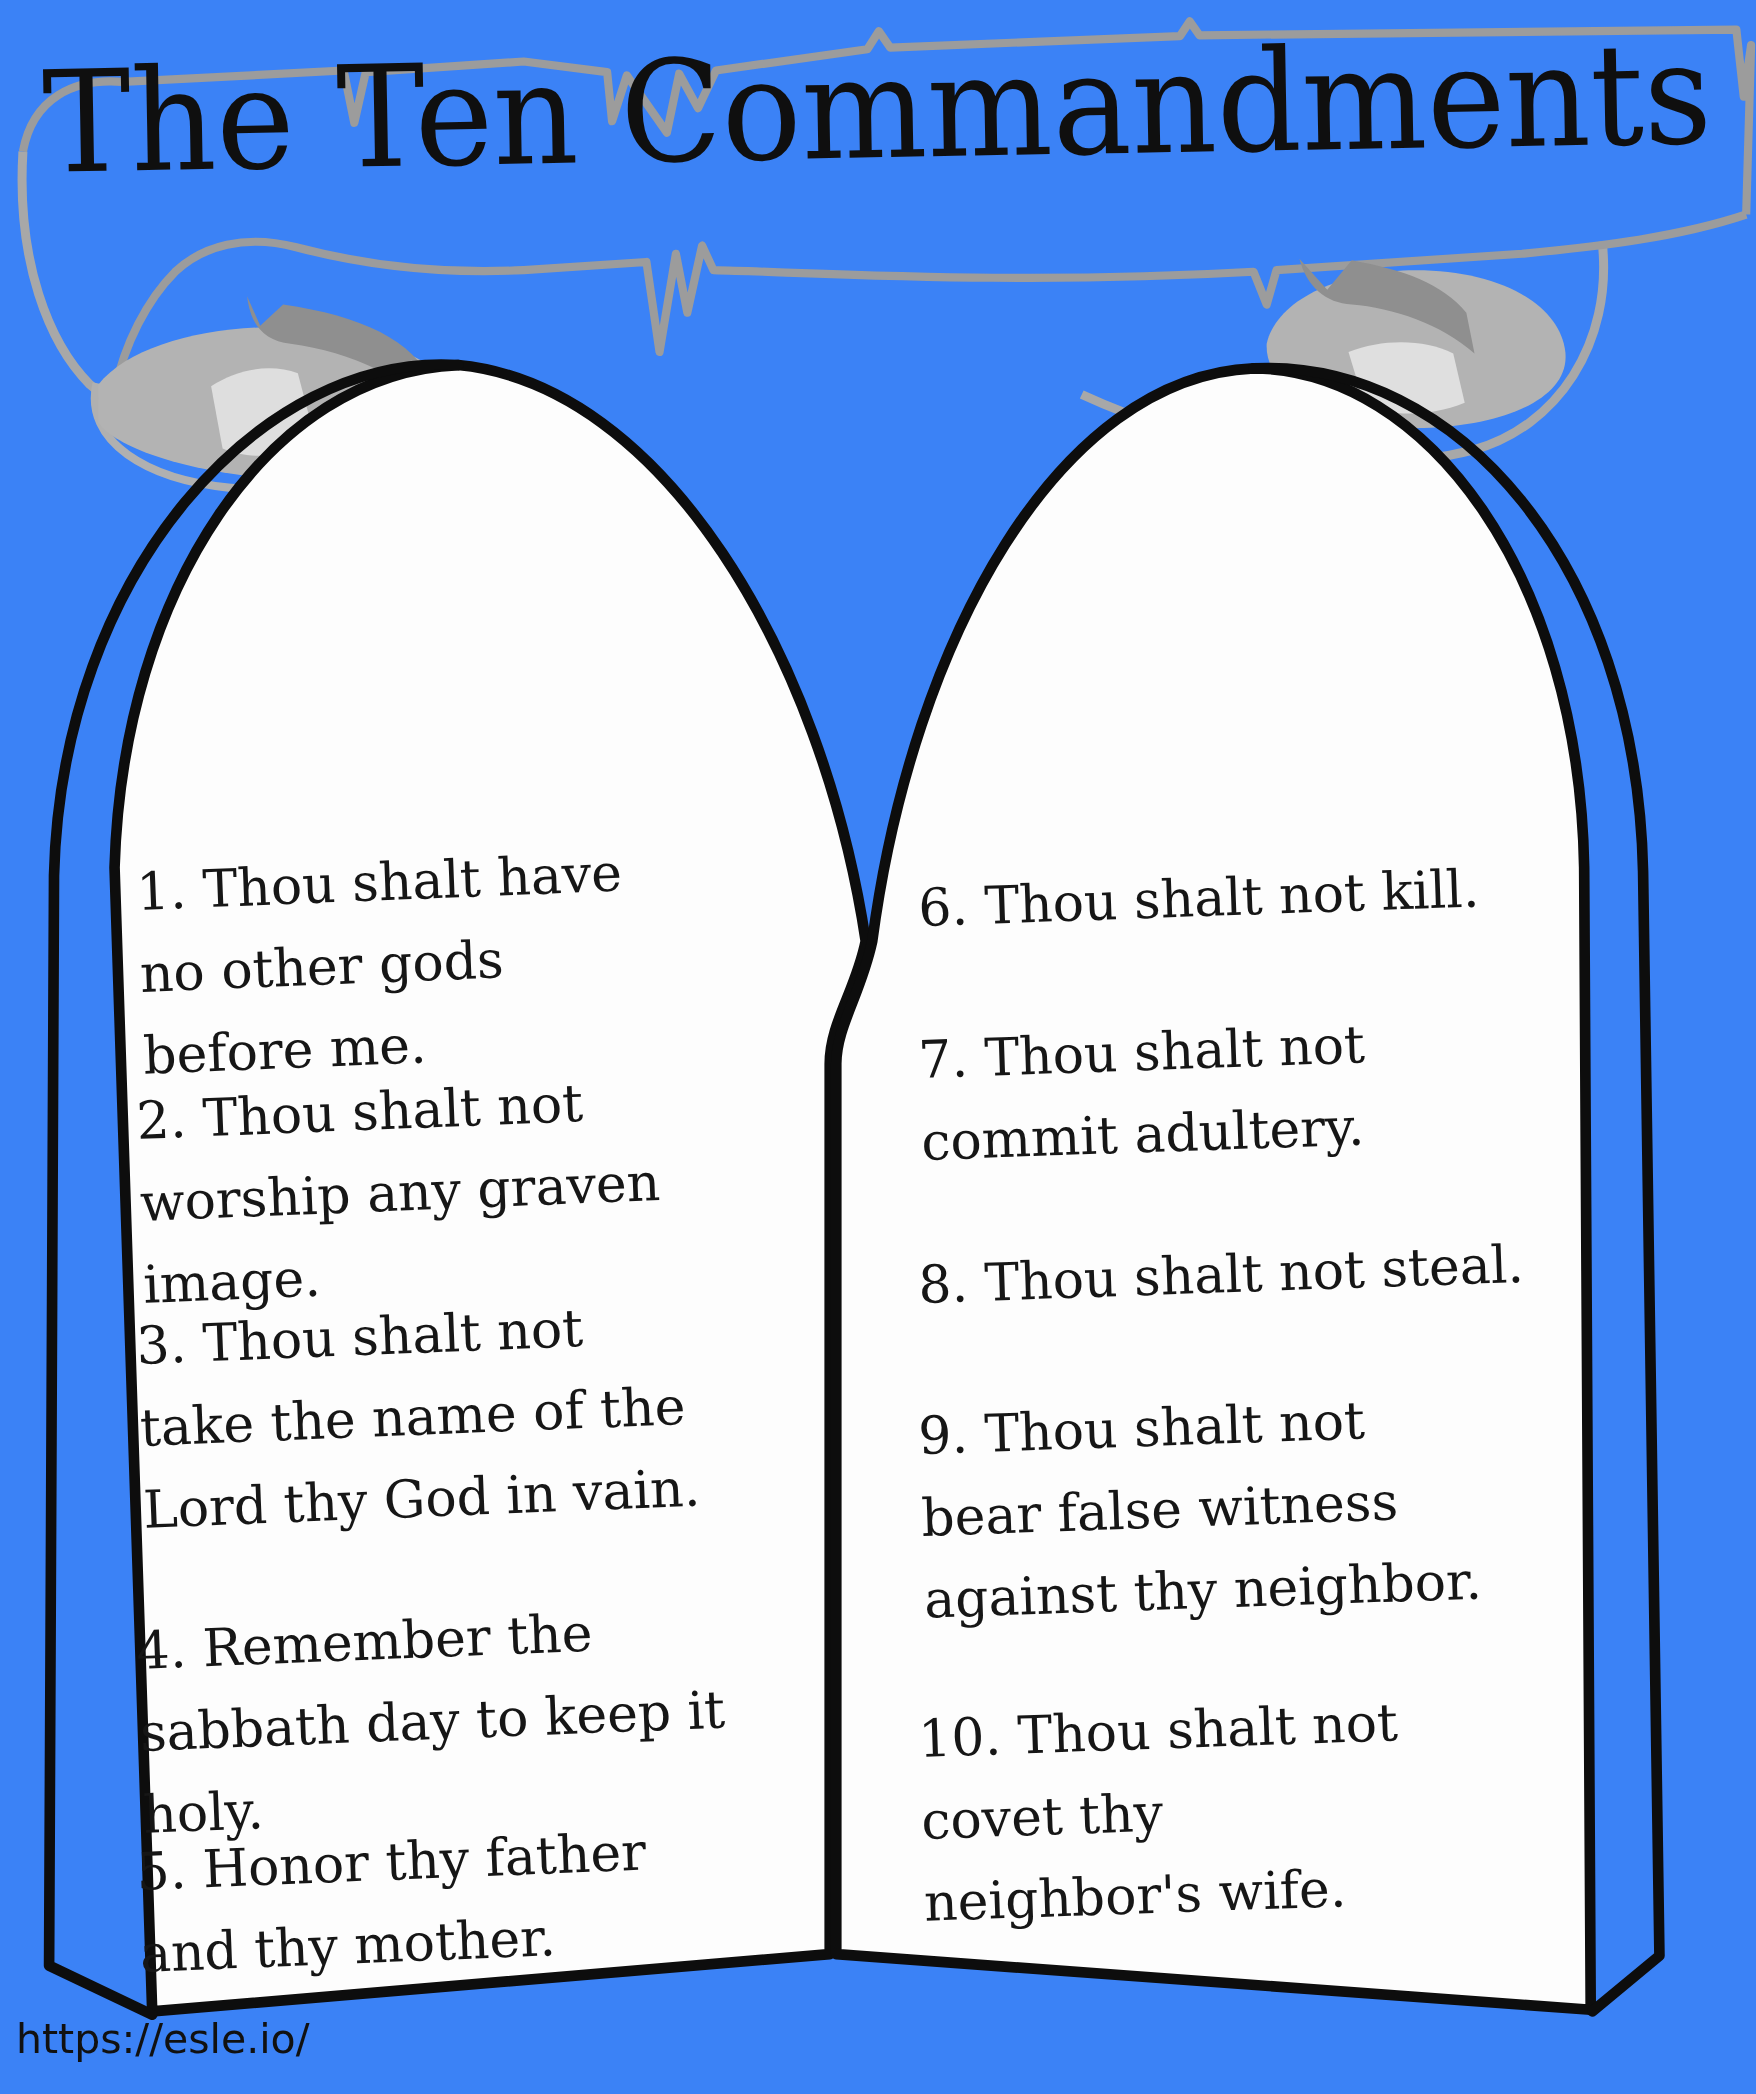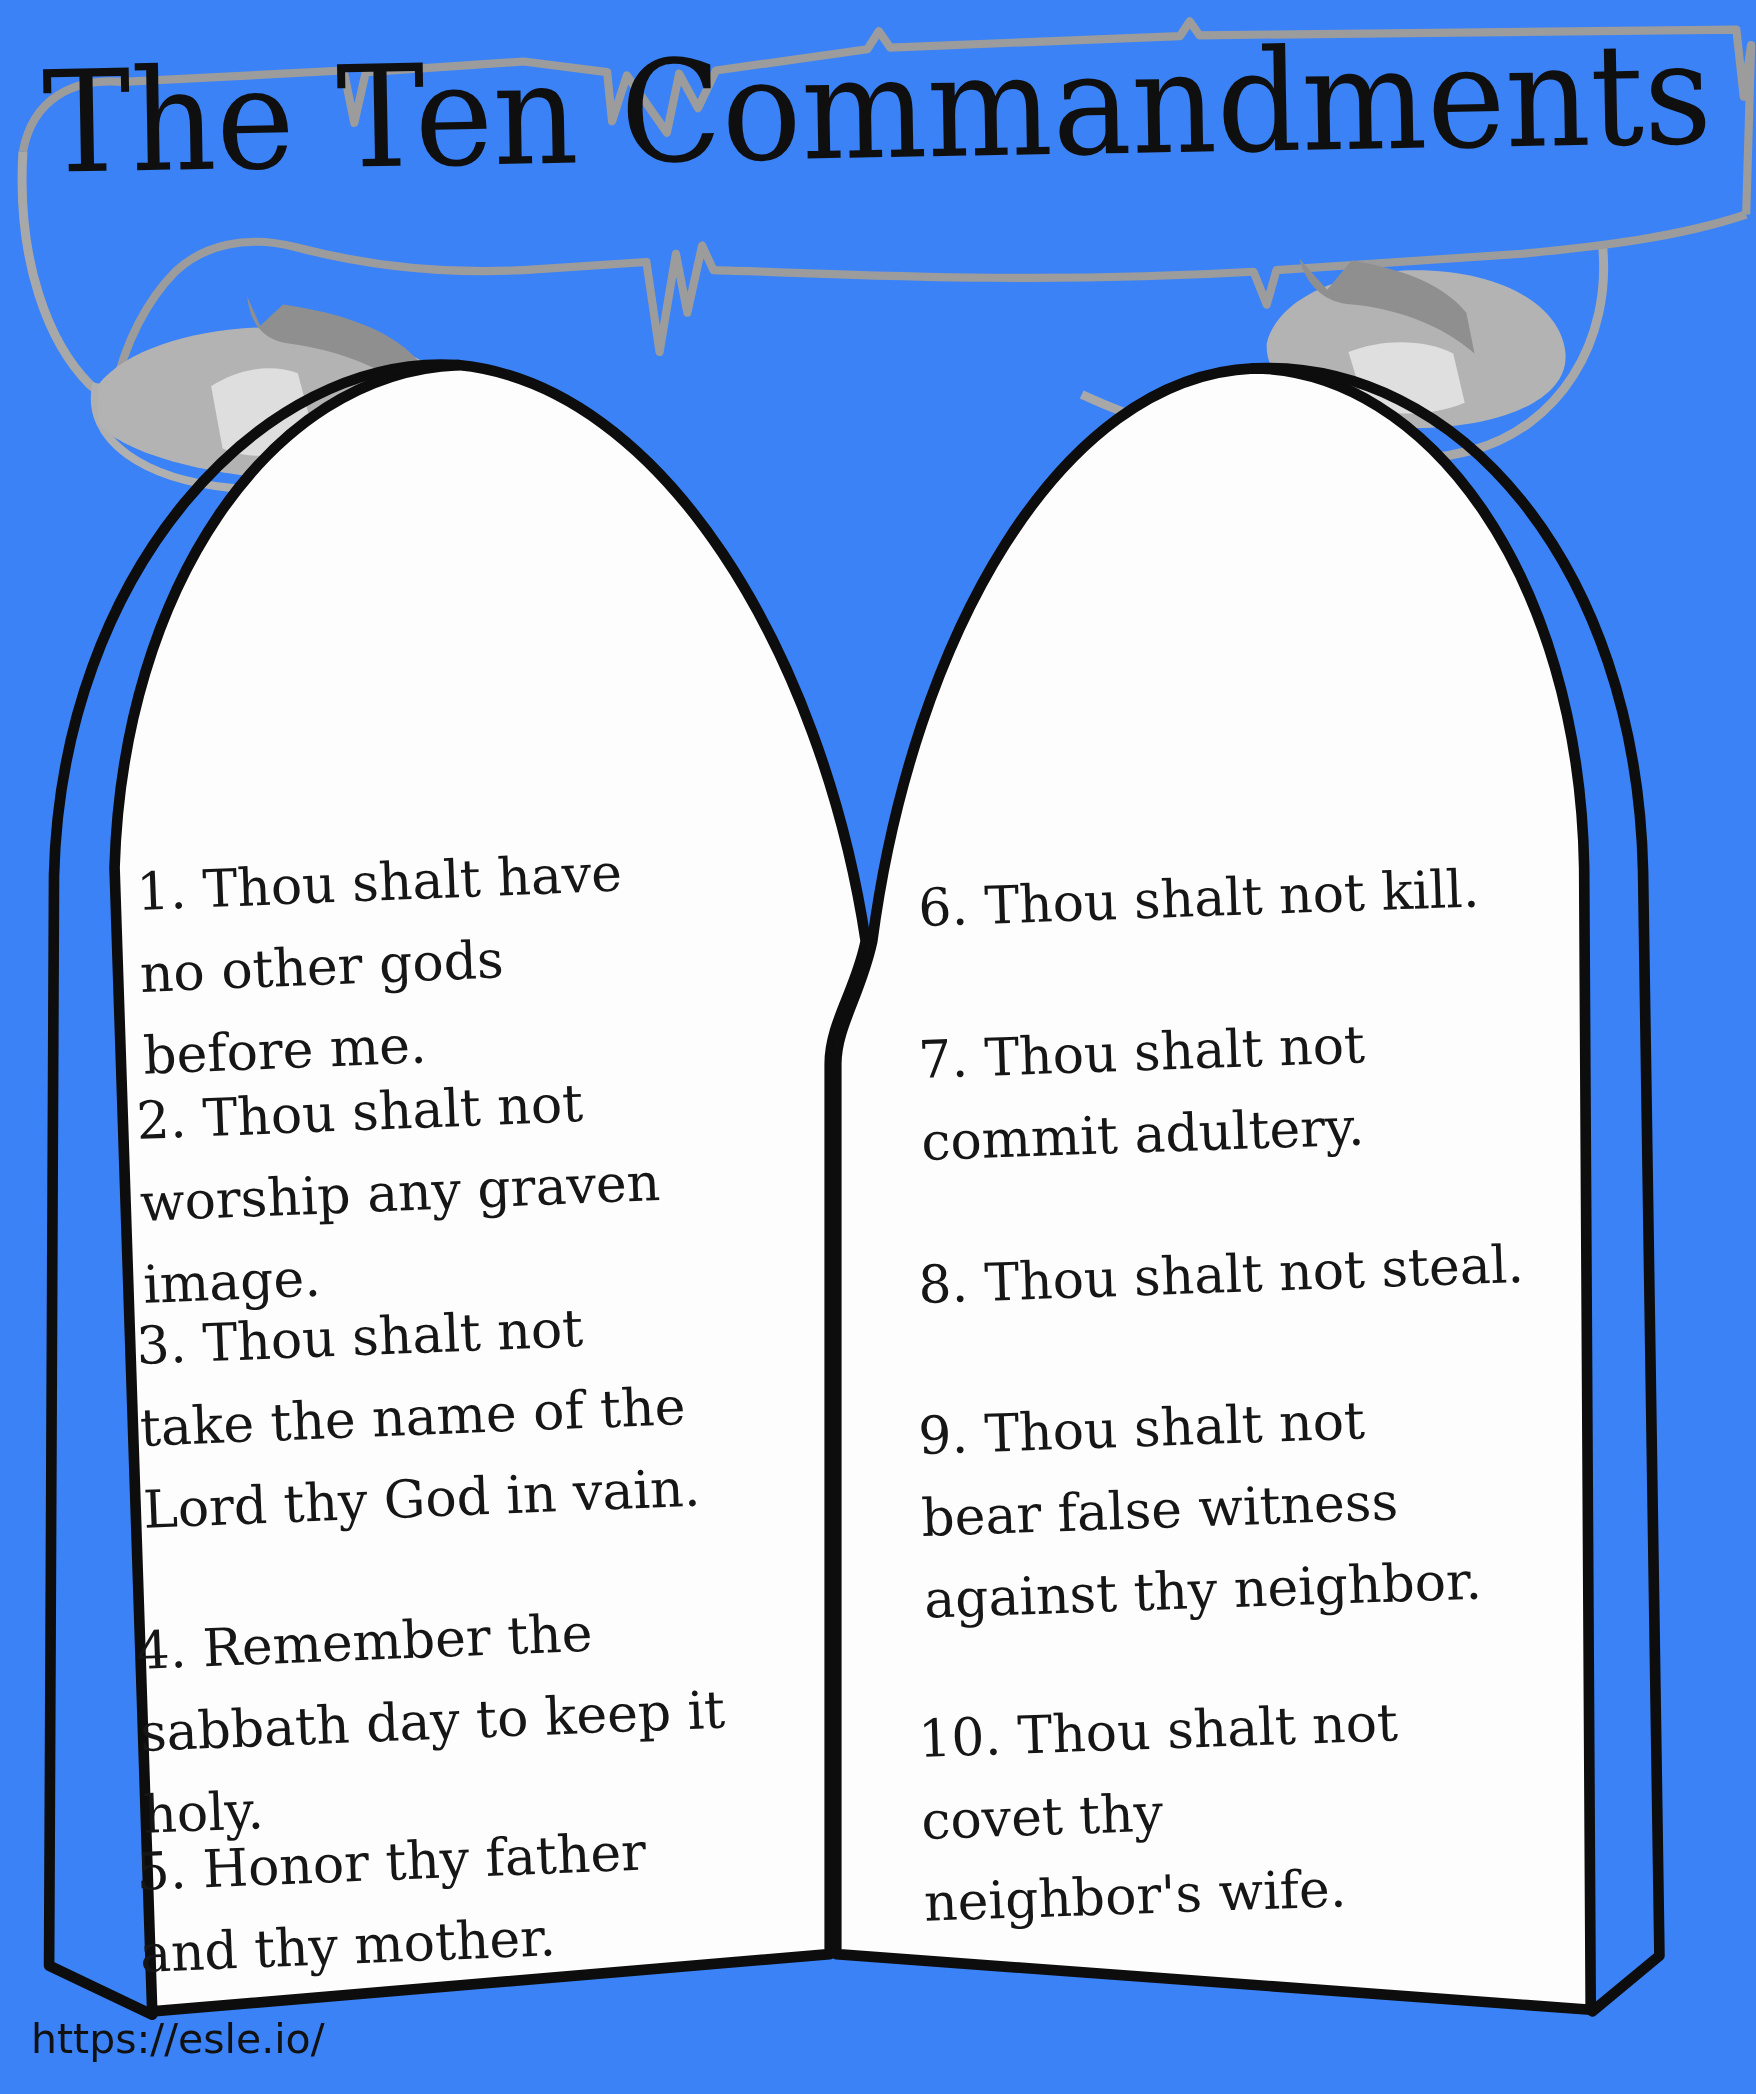--- a/index.html
+++ b/index.html
@@ -26,21 +26,21 @@
     font-family: "DejaVu Serif", serif;
     font-size: 52px;
     line-height: 82px;
     color: #161616;
     transform-origin: left top;
   }
   .cmd.left  { transform: rotate(-2.3deg); }
   .cmd.right { transform: rotate(-2deg); }
   .source-url {
     position: absolute;
-    left: 31px;
+    left: 16px;
     top: 2015px;
     font-family: "DejaVu Sans", sans-serif;
     font-size: 41px;
     color: #111;
   }
 </style>
 </head>
 <body>
 
 <div class="page">

